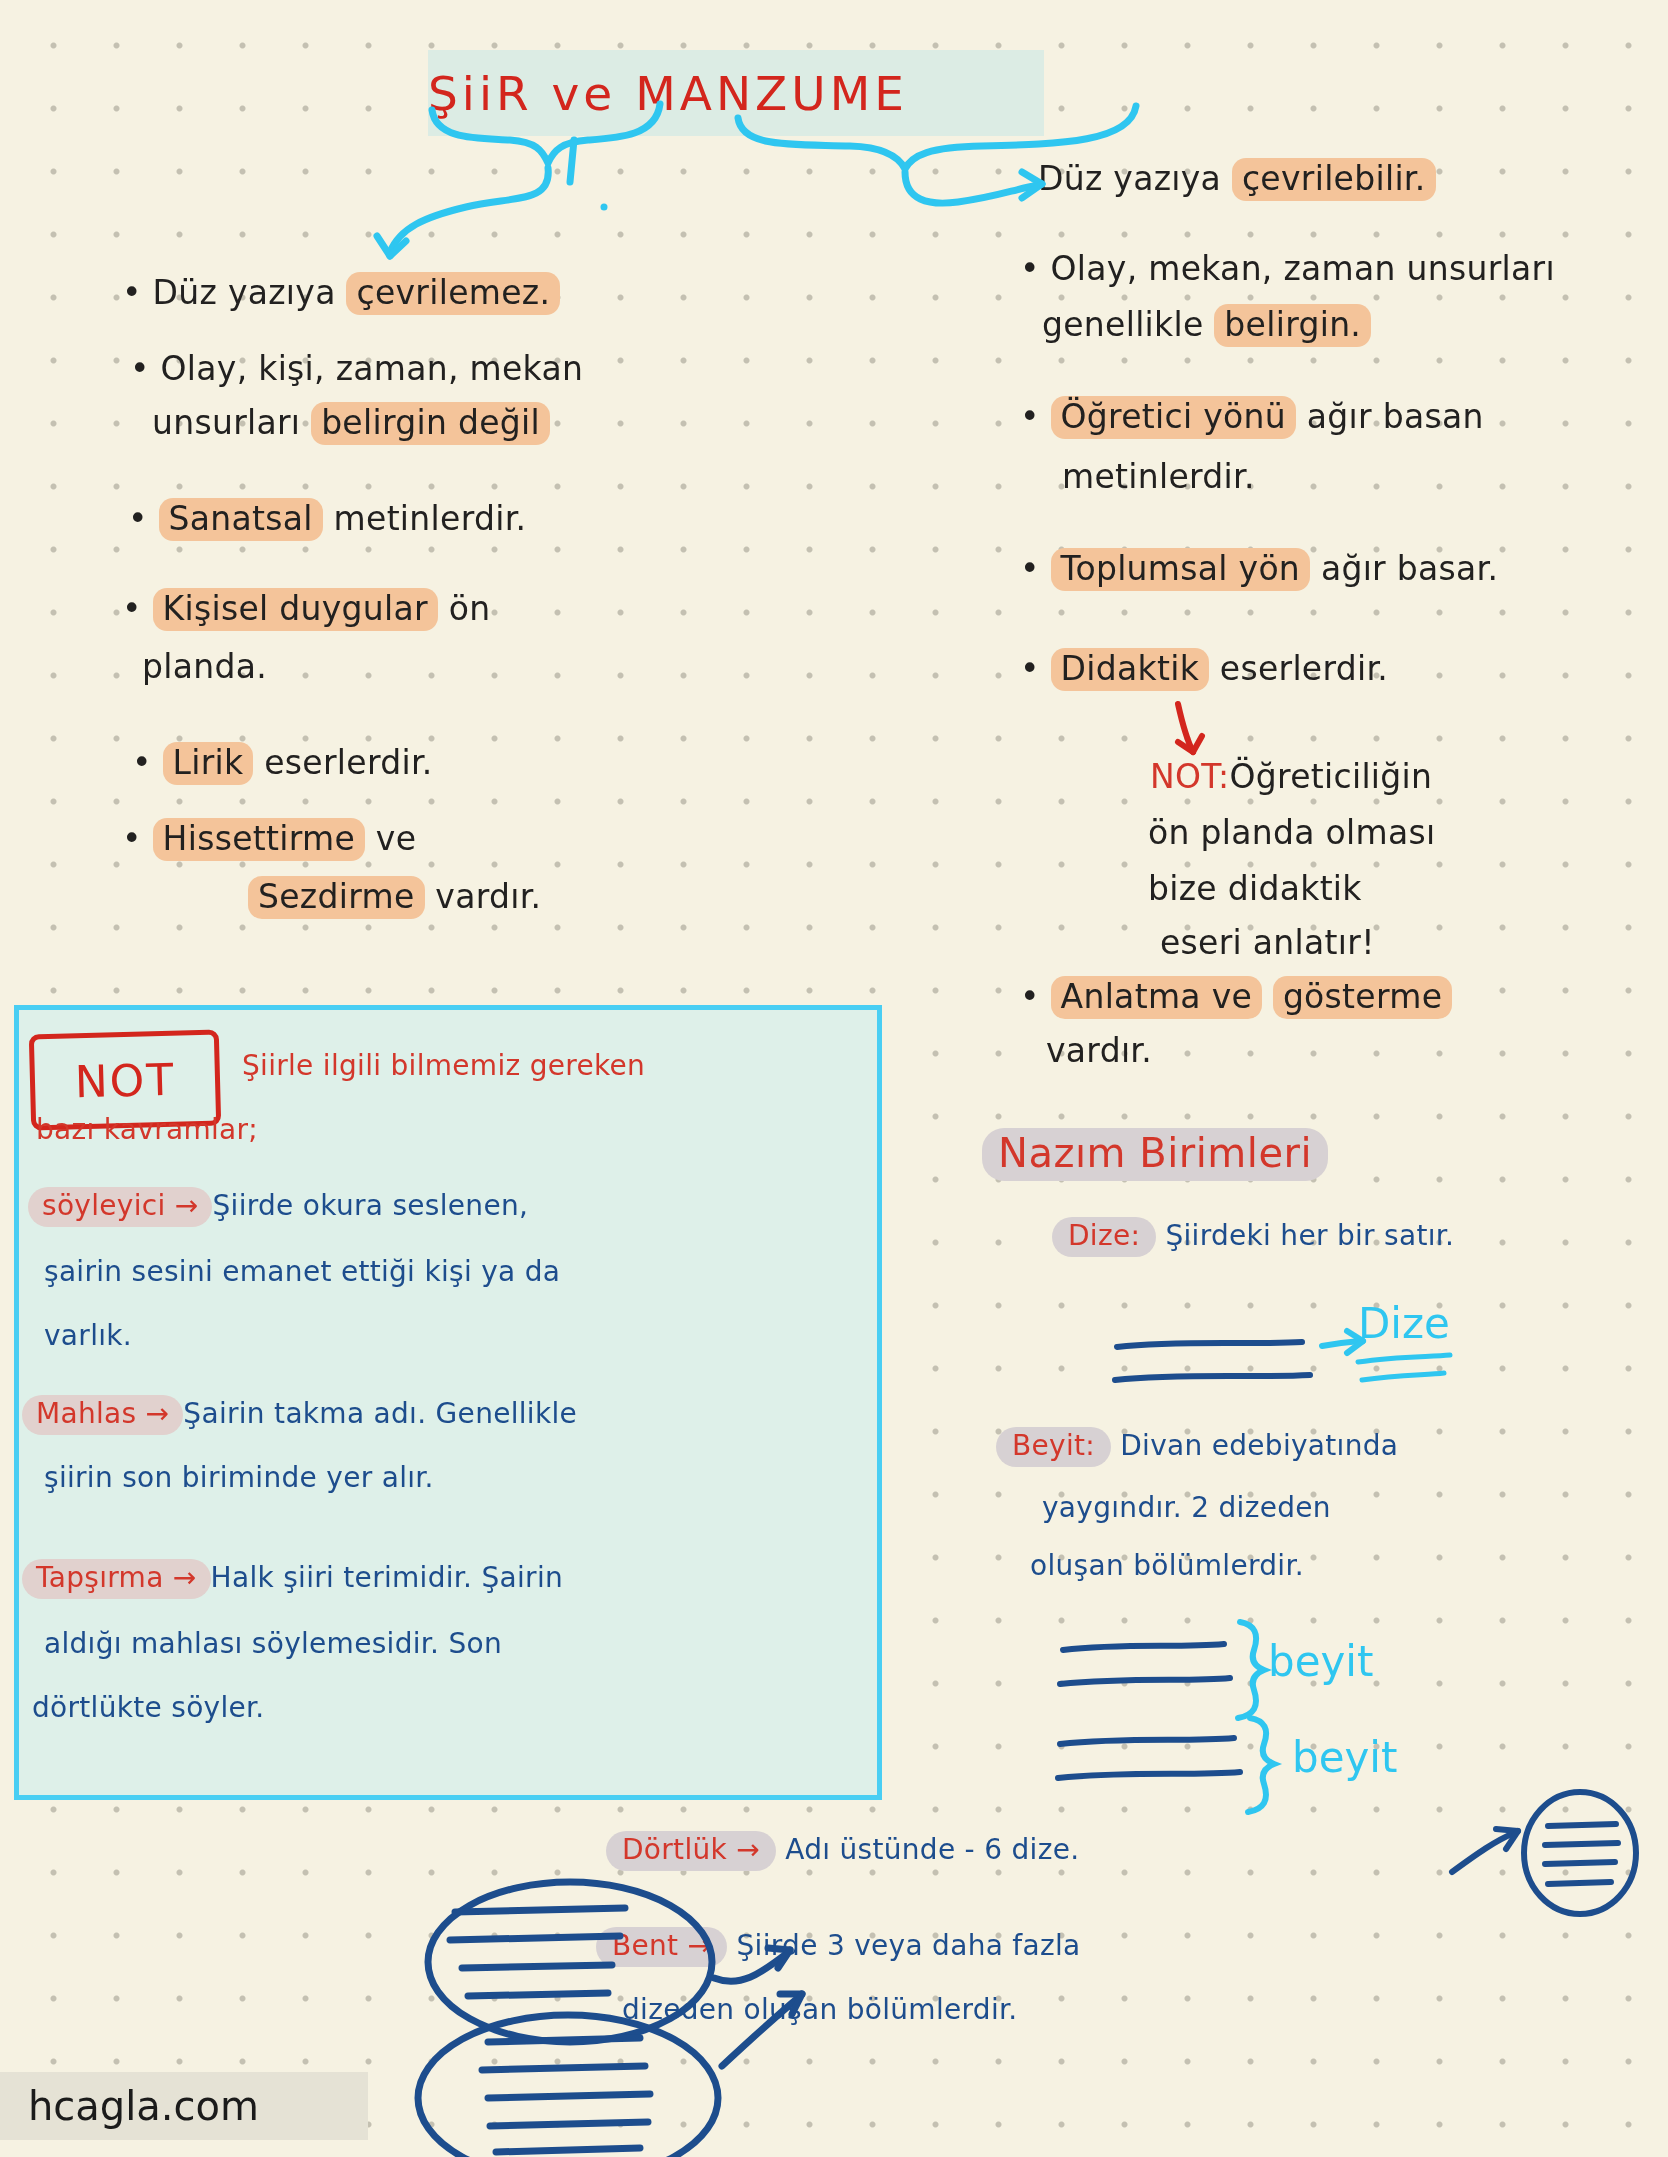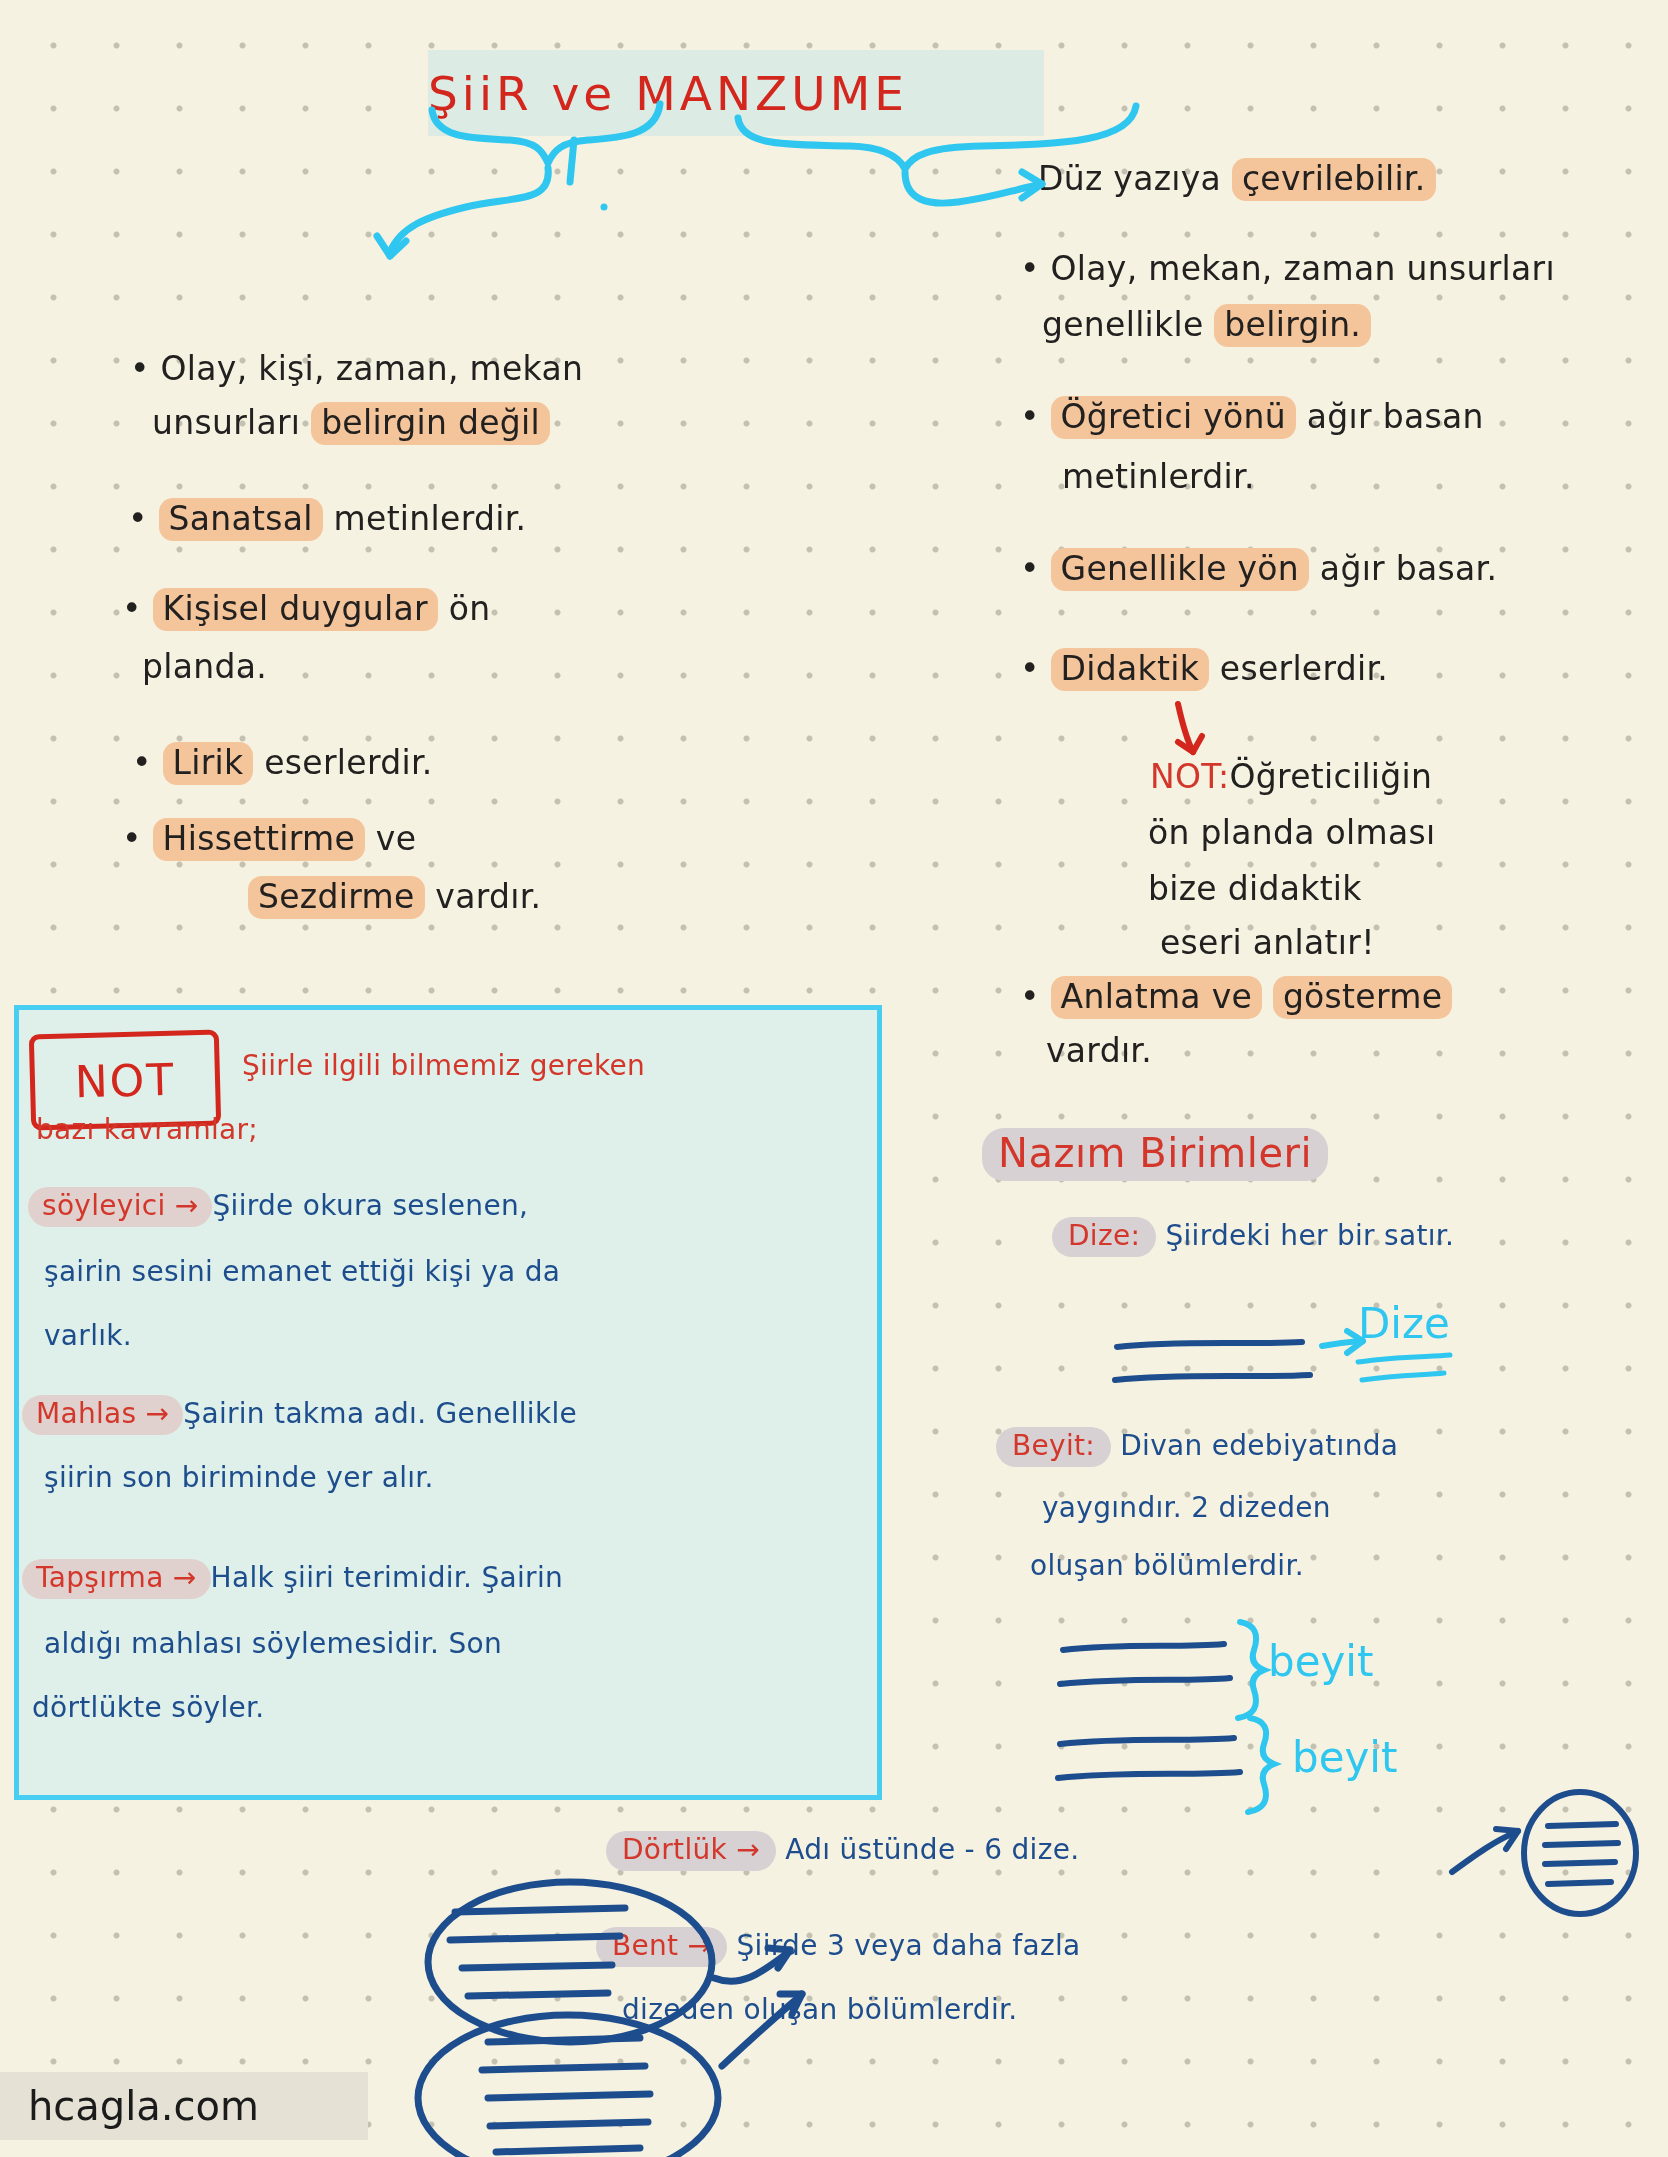--- a/index.html
+++ b/index.html
@@ -50,35 +50,36 @@
 </style>
 </head>
 <body>
 
 <div class="page">
 
   <div class="title-band">
     <span class="title-text">ŞiiR ve MANZUME</span>
   </div>
 
+  <div class="line s33 ink" style="left:122px;top:272px;"><span>• Düz yazıya </span><span class="hl-o">çevrilemez.</span></div>
   <div class="line s33 ink" style="left:130px;top:348px;"><span>• Olay, kişi, zaman, mekan</span></div>
   <div class="line s33 ink" style="left:152px;top:402px;"><span>unsurları </span><span class="hl-o">belirgin değil</span></div>
   <div class="line s33 ink" style="left:128px;top:498px;"><span>• </span><span class="hl-o">Sanatsal</span><span> metinlerdir.</span></div>
   <div class="line s33 ink" style="left:122px;top:588px;"><span>• </span><span class="hl-o">Kişisel duygular</span><span> ön</span></div>
   <div class="line s33 ink" style="left:142px;top:646px;"><span>planda.</span></div>
   <div class="line s33 ink" style="left:132px;top:742px;"><span>• </span><span class="hl-o">Lirik</span><span> eserlerdir.</span></div>
   <div class="line s33 ink" style="left:122px;top:818px;"><span>• </span><span class="hl-o">Hissettirme</span><span> ve</span></div>
   <div class="line s33 ink" style="left:248px;top:876px;"><span class="hl-o">Sezdirme</span><span> vardır.</span></div>
 
   <div class="line s33 ink" style="left:1038px;top:158px;"><span>Düz yazıya </span><span class="hl-o">çevrilebilir.</span></div>
   <div class="line s33 ink" style="left:1020px;top:248px;"><span>• Olay, mekan, zaman unsurları</span></div>
   <div class="line s33 ink" style="left:1042px;top:304px;"><span>genellikle </span><span class="hl-o">belirgin.</span></div>
   <div class="line s33 ink" style="left:1020px;top:396px;"><span>• </span><span class="hl-o">Öğretici yönü</span><span> ağır basan</span></div>
   <div class="line s33 ink" style="left:1062px;top:456px;"><span>metinlerdir.</span></div>
-  <div class="line s33 ink" style="left:1020px;top:548px;"><span>• </span><span class="hl-o">Genellikle yön</span><span> ağır basar.</span></div>
+  <div class="line s33 ink" style="left:1020px;top:548px;"><span>• </span><span class="hl-o">Toplumsal yön</span><span> ağır basar.</span></div>
   <div class="line s33 ink" style="left:1020px;top:648px;"><span>• </span><span class="hl-o">Didaktik</span><span> eserlerdir.</span></div>
 
   <div class="line s33 ink" style="left:1150px;top:756px;"><span class="red">NOT:</span><span>Öğreticiliğin</span></div>
   <div class="line s33 ink" style="left:1148px;top:812px;"><span>ön planda olması</span></div>
   <div class="line s33 ink" style="left:1148px;top:868px;"><span>bize didaktik</span></div>
   <div class="line s33 ink" style="left:1160px;top:922px;"><span>eseri anlatır!</span></div>
 
   <div class="line s33 ink" style="left:1020px;top:976px;"><span>• </span><span class="hl-o">Anlatma ve</span><span> </span><span class="hl-o">gösterme</span></div>
   <div class="line s33 ink" style="left:1046px;top:1030px;"><span>vardır.</span></div>
 

